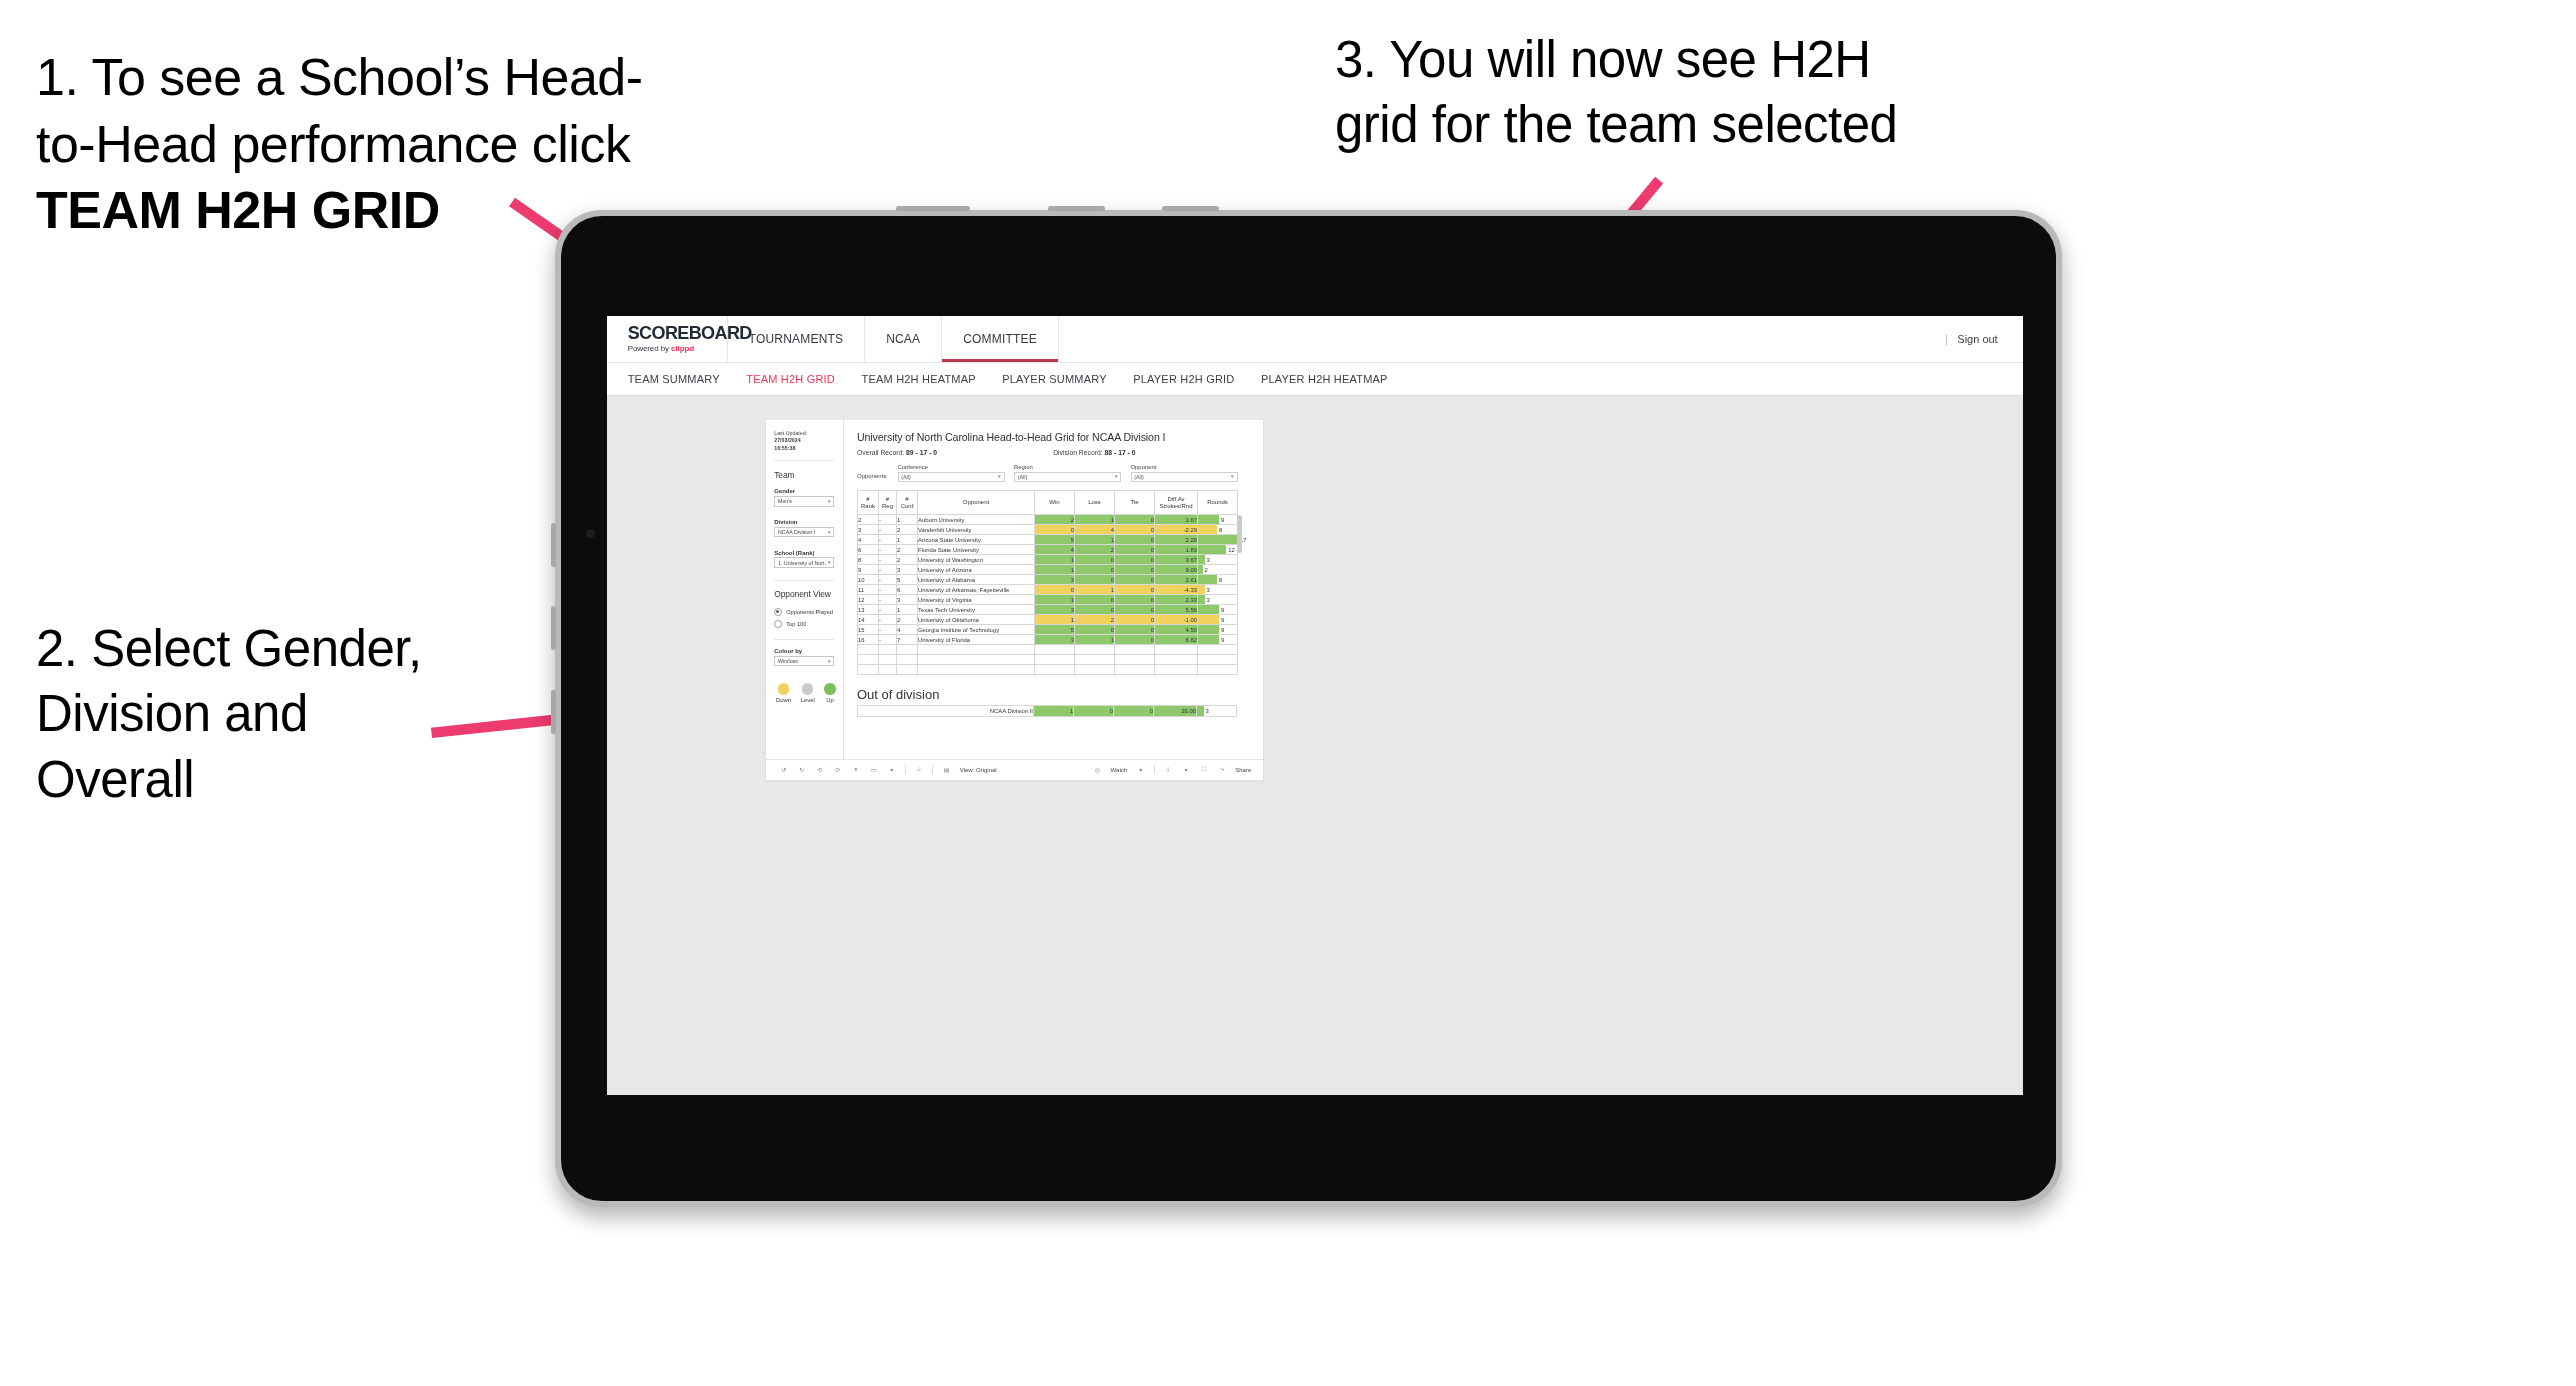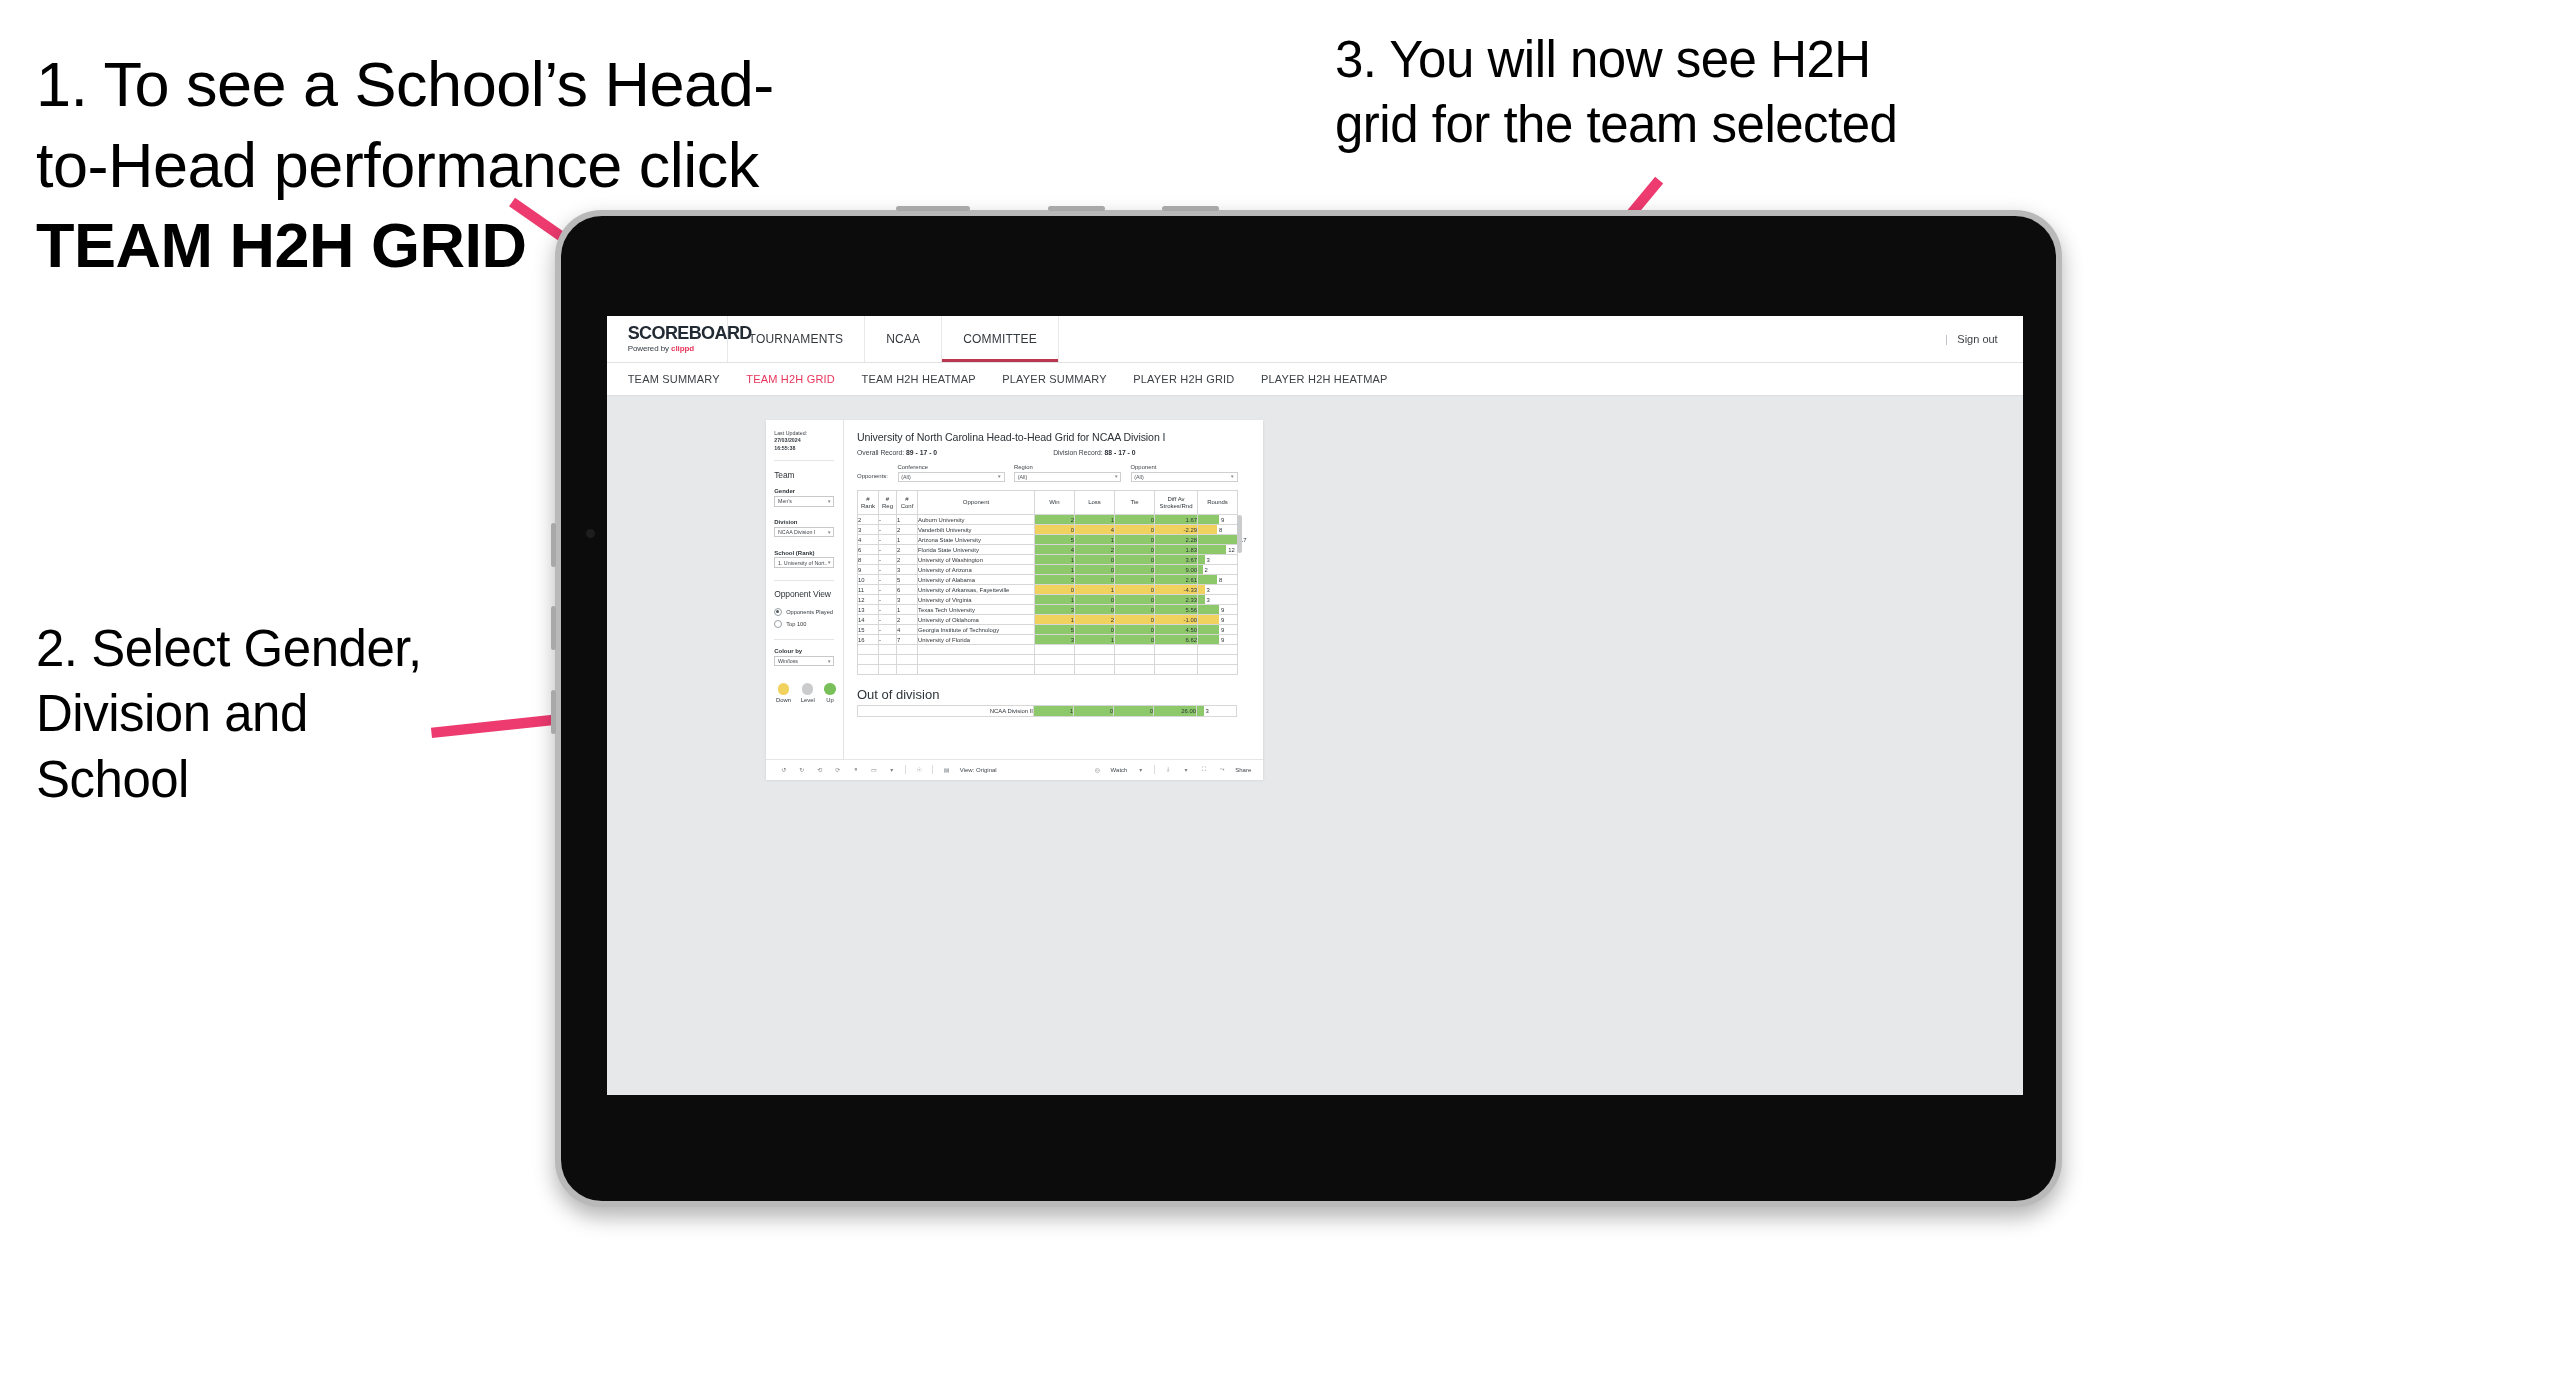--- a/index.html
+++ b/index.html
@@ -20,21 +20,21 @@
     position: absolute;
     color: #000000;
     font-weight: 400;
     line-height: 1.28;
     letter-spacing: -0.5px;
   }
   #annot-1 {
     left: 36px;
     top: 44px;
     width: 758px;
-    font-size: 63px;
+    font-size: 52px;
   }
   #annot-1 .bold { font-weight: 700; display: block; }
   #annot-2 {
     left: 36px;
     top: 616px;
     width: 588px;
     font-size: 51px;
   }
   #annot-3 {
     left: 1335px;
@@ -480,21 +480,21 @@
 
 <div class="annot" id="annot-1">
   <span class="annot-line">1. To see a School’s Head-</span>
   <span class="annot-line">to-Head performance click</span>
   <span class="bold">TEAM H2H GRID</span>
 </div>
 
 <div class="annot" id="annot-2">
   <span class="annot-line">2. Select Gender,</span>
   <span class="annot-line">Division and</span>
-  <span class="annot-line">School</span>
+  <span class="annot-line">Overall</span>
 </div>
 
 <div class="annot" id="annot-3">
   <span class="annot-line">3. You will now see H2H</span>
   <span class="annot-line">grid for the team selected</span>
 </div>
 
 <svg class="arrow-svg" viewBox="0 0 2717 1462">
   <defs>
     <marker id="ah" markerWidth="5" markerHeight="5" refX="3.6" refY="2.5" orient="auto">

